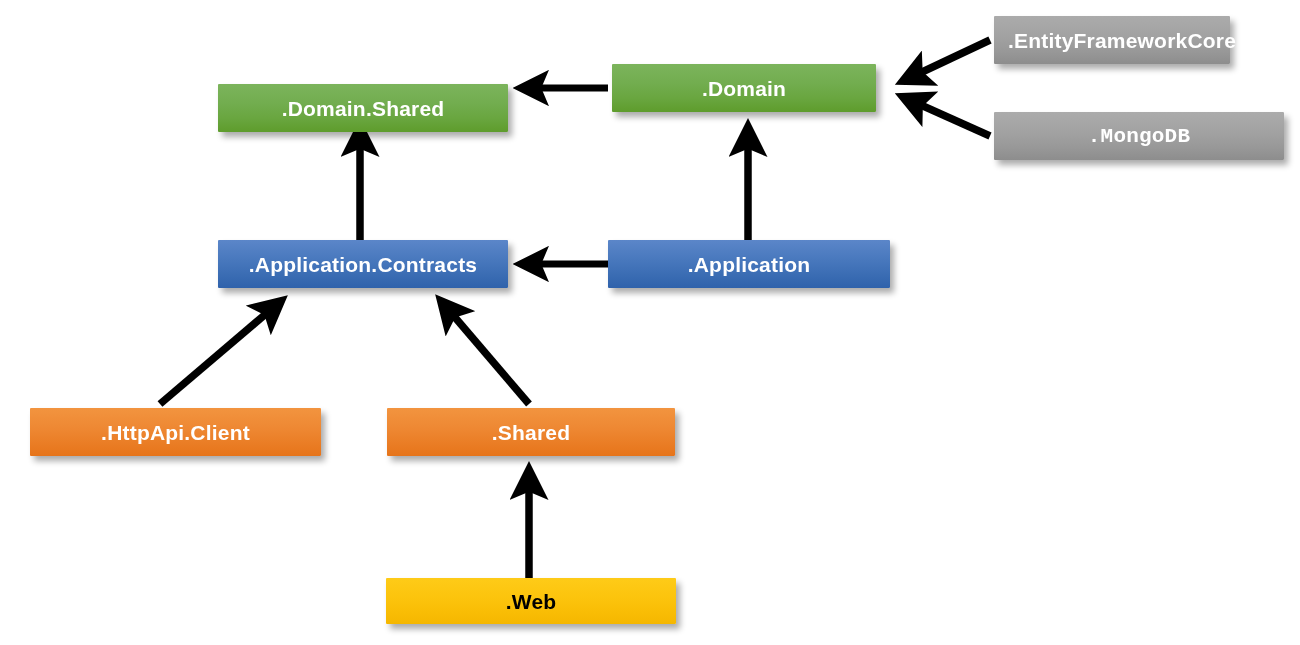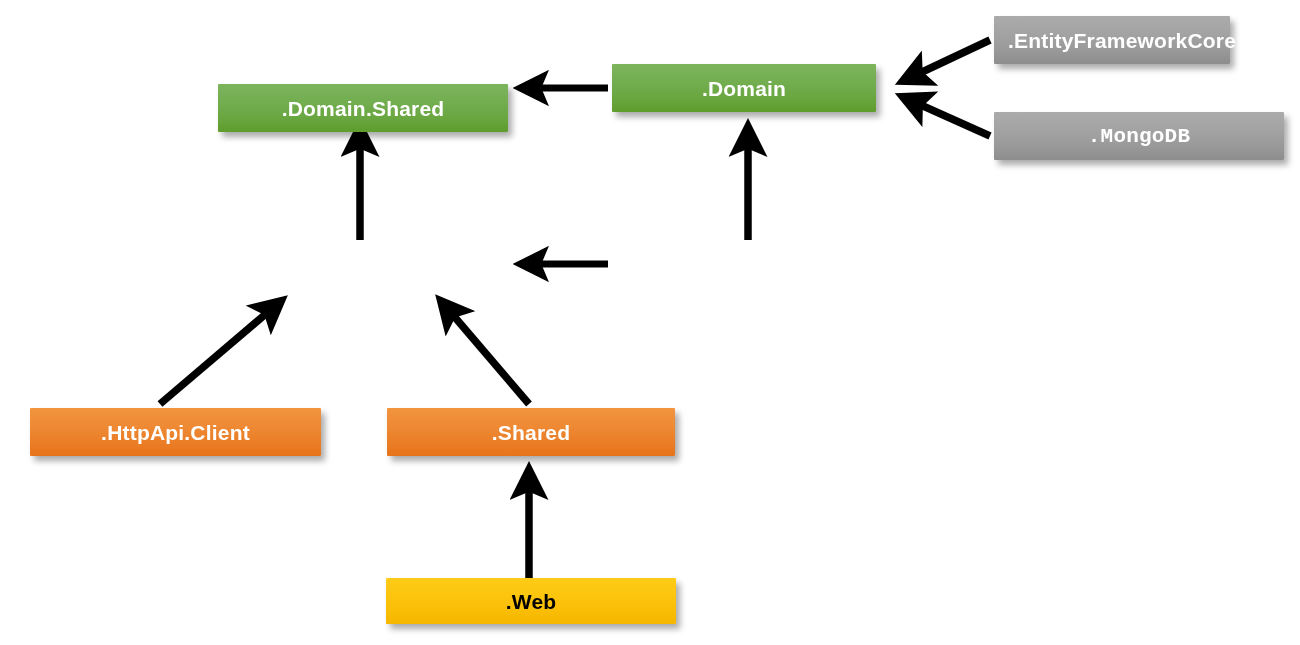--- a/index.html
+++ b/index.html
@@ -105,21 +105,27 @@
   </div>
 
   <div class="node node-gray" style="left:994px; top:16px; width:236px; height:48px;padding-left:20px;">
     <span class="node-label">.EntityFrameworkCore</span>
   </div>
 
   <div class="node node-gray" style="left:994px; top:112px; width:290px; height:48px;font-family:Liberation Mono, monospace;">
     <span class="node-label">.MongoDB</span>
   </div>
 
+  <div class="node node-blue" style="left:218px; top:240px; width:290px; height:48px;">
+    <span class="node-label">.Application.Contracts</span>
+  </div>
 
+  <div class="node node-blue" style="left:608px; top:240px; width:282px; height:48px;">
+    <span class="node-label">.Application</span>
+  </div>
 
   <div class="node node-orange" style="left:14px; top:408px; width:291px; height:48px;margin-left:16px;">
     <span class="node-label">.HttpApi.Client</span>
   </div>
 
   <div class="node node-orange" style="left:387px; top:408px; width:288px; height:48px;">
     <span class="node-label">.Shared</span>
   </div>
 
   <div class="node node-yellow" style="left:386px; top:578px; width:290px; height:46px;align-items:center;">

